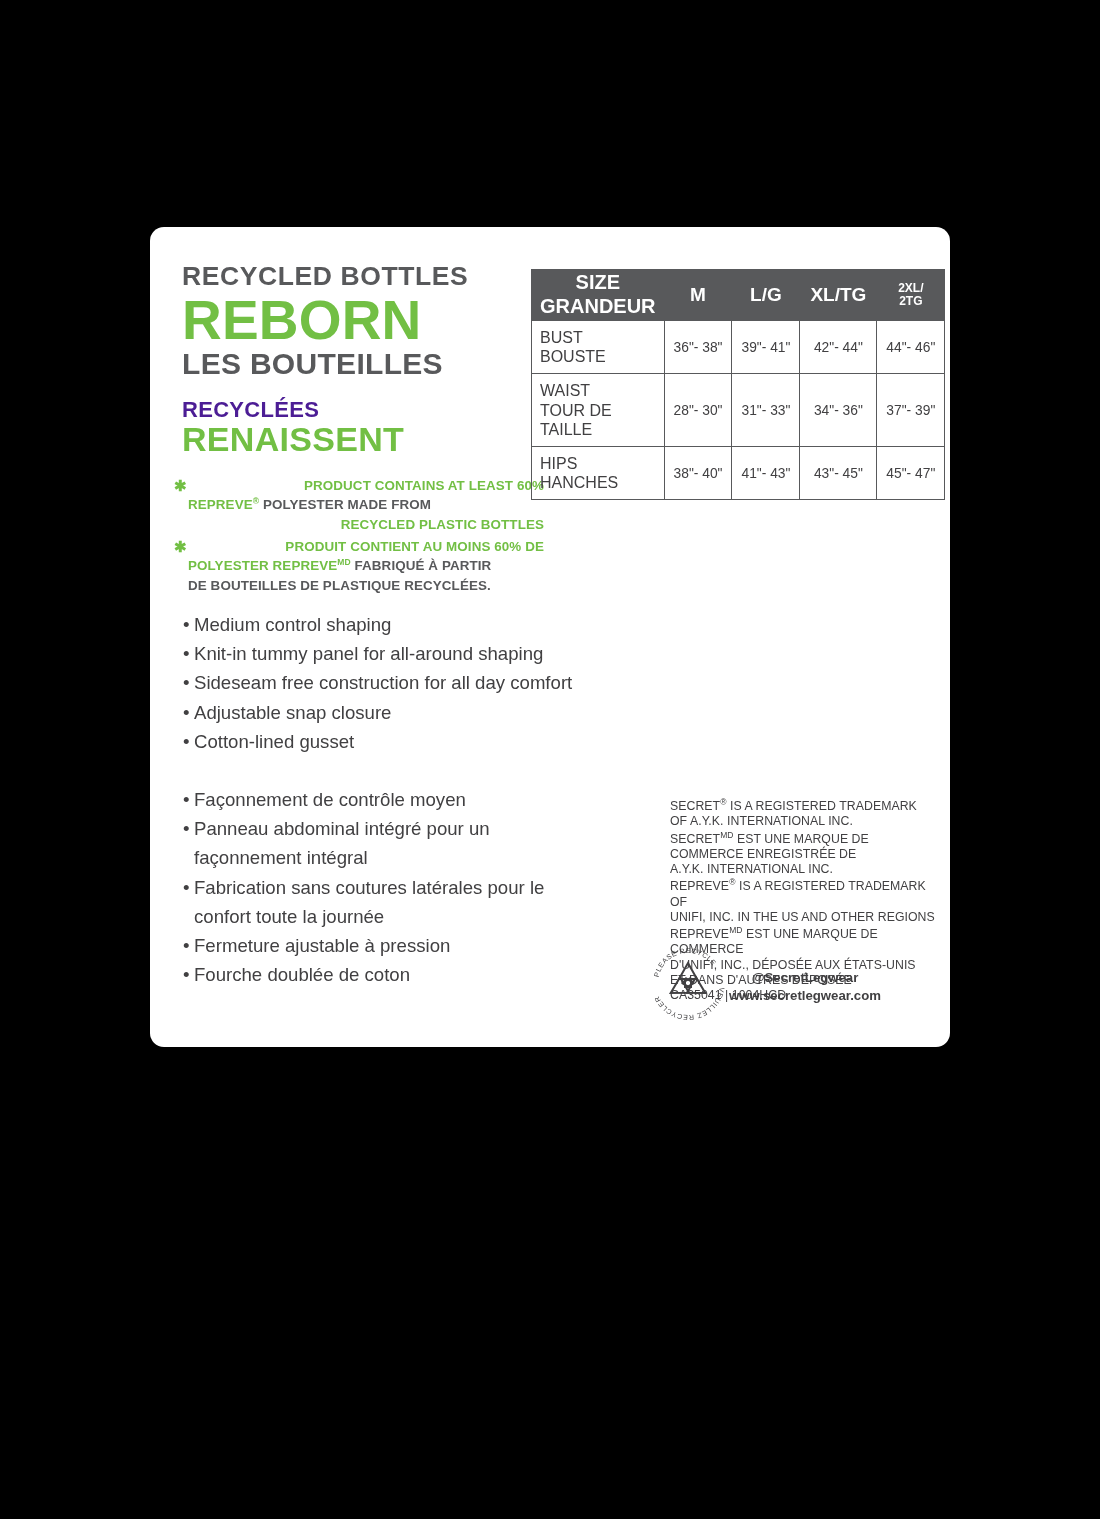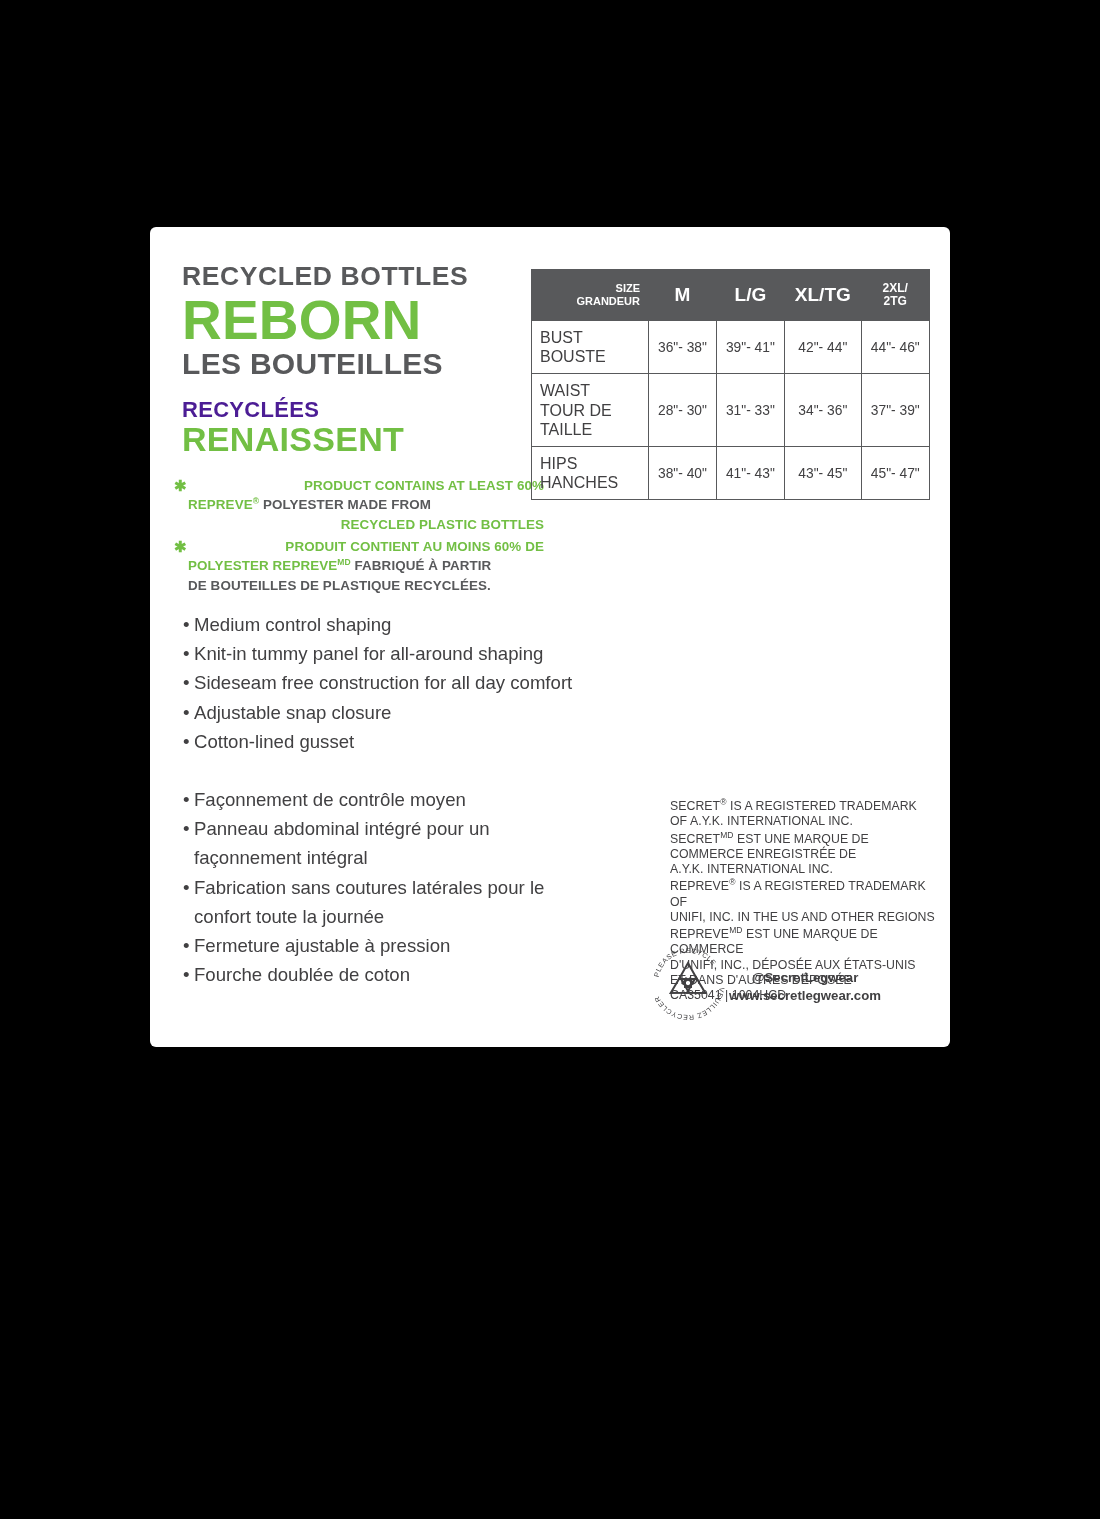--- a/index.html
+++ b/index.html
@@ -15,21 +15,21 @@
     overflow: hidden;
   }
 
   #card {
     position: absolute;
     left: 150px;
     top: 227px;
     width: 800px;
     height: 820px;
     background: #ffffff;
-    border-radius: 6px;
+    border-radius: 14px;
   }
 
   
   #headline {
     position: absolute;
     left: 32px;
     top: 36px;
     width: 330px;
   }
   .hl-line1 {
@@ -144,22 +144,22 @@
   #size-table thead th {
     background: #58595b;
     color: #ffffff;
     font-weight: bold;
     text-align: center;
     height: 50px;
     font-size: 19px;
     padding: 0 10px;
   }
   #size-table thead th.lbl {
-    text-align: right;
-    font-size: 11px;
+    text-align: center;
+    font-size: 20px;
     line-height: 1.18;
     padding: 0 8px;
     width: 100px;
   }
   #size-table thead th.small2 {
     font-size: 12px;
     line-height: 1.1;
   }
   #size-table tbody td.lbl {
     text-align: left;

